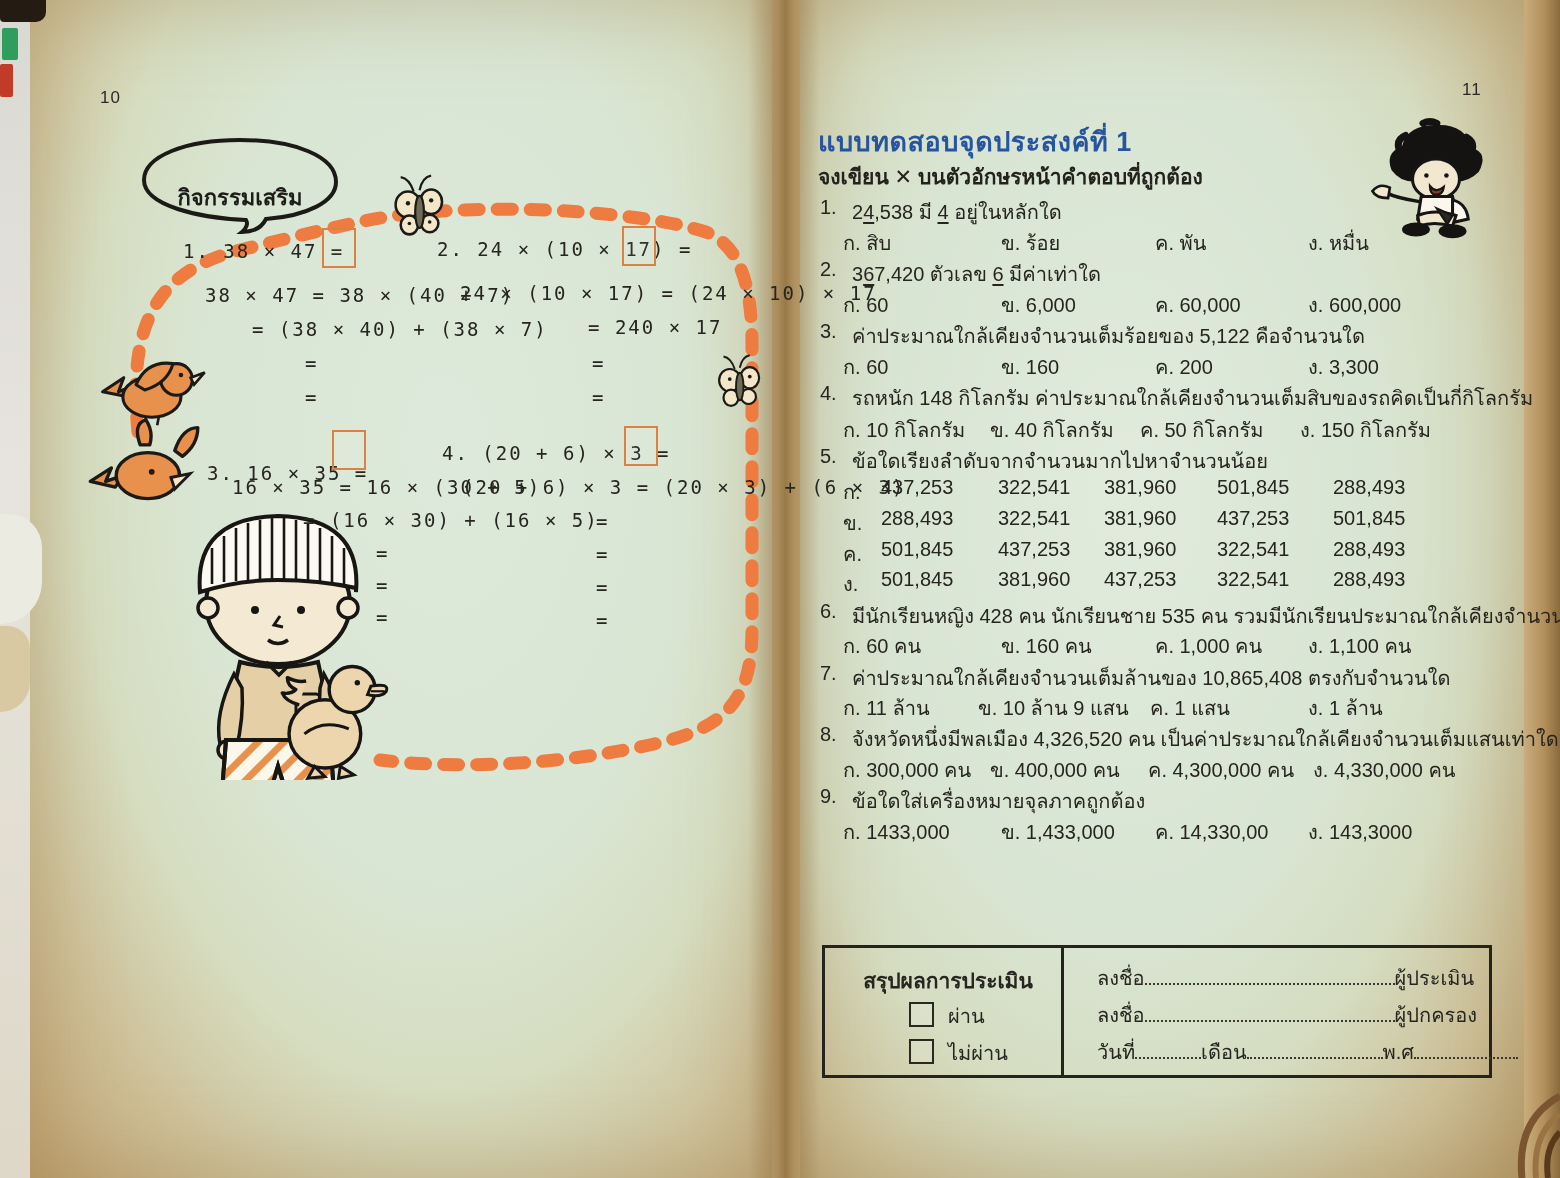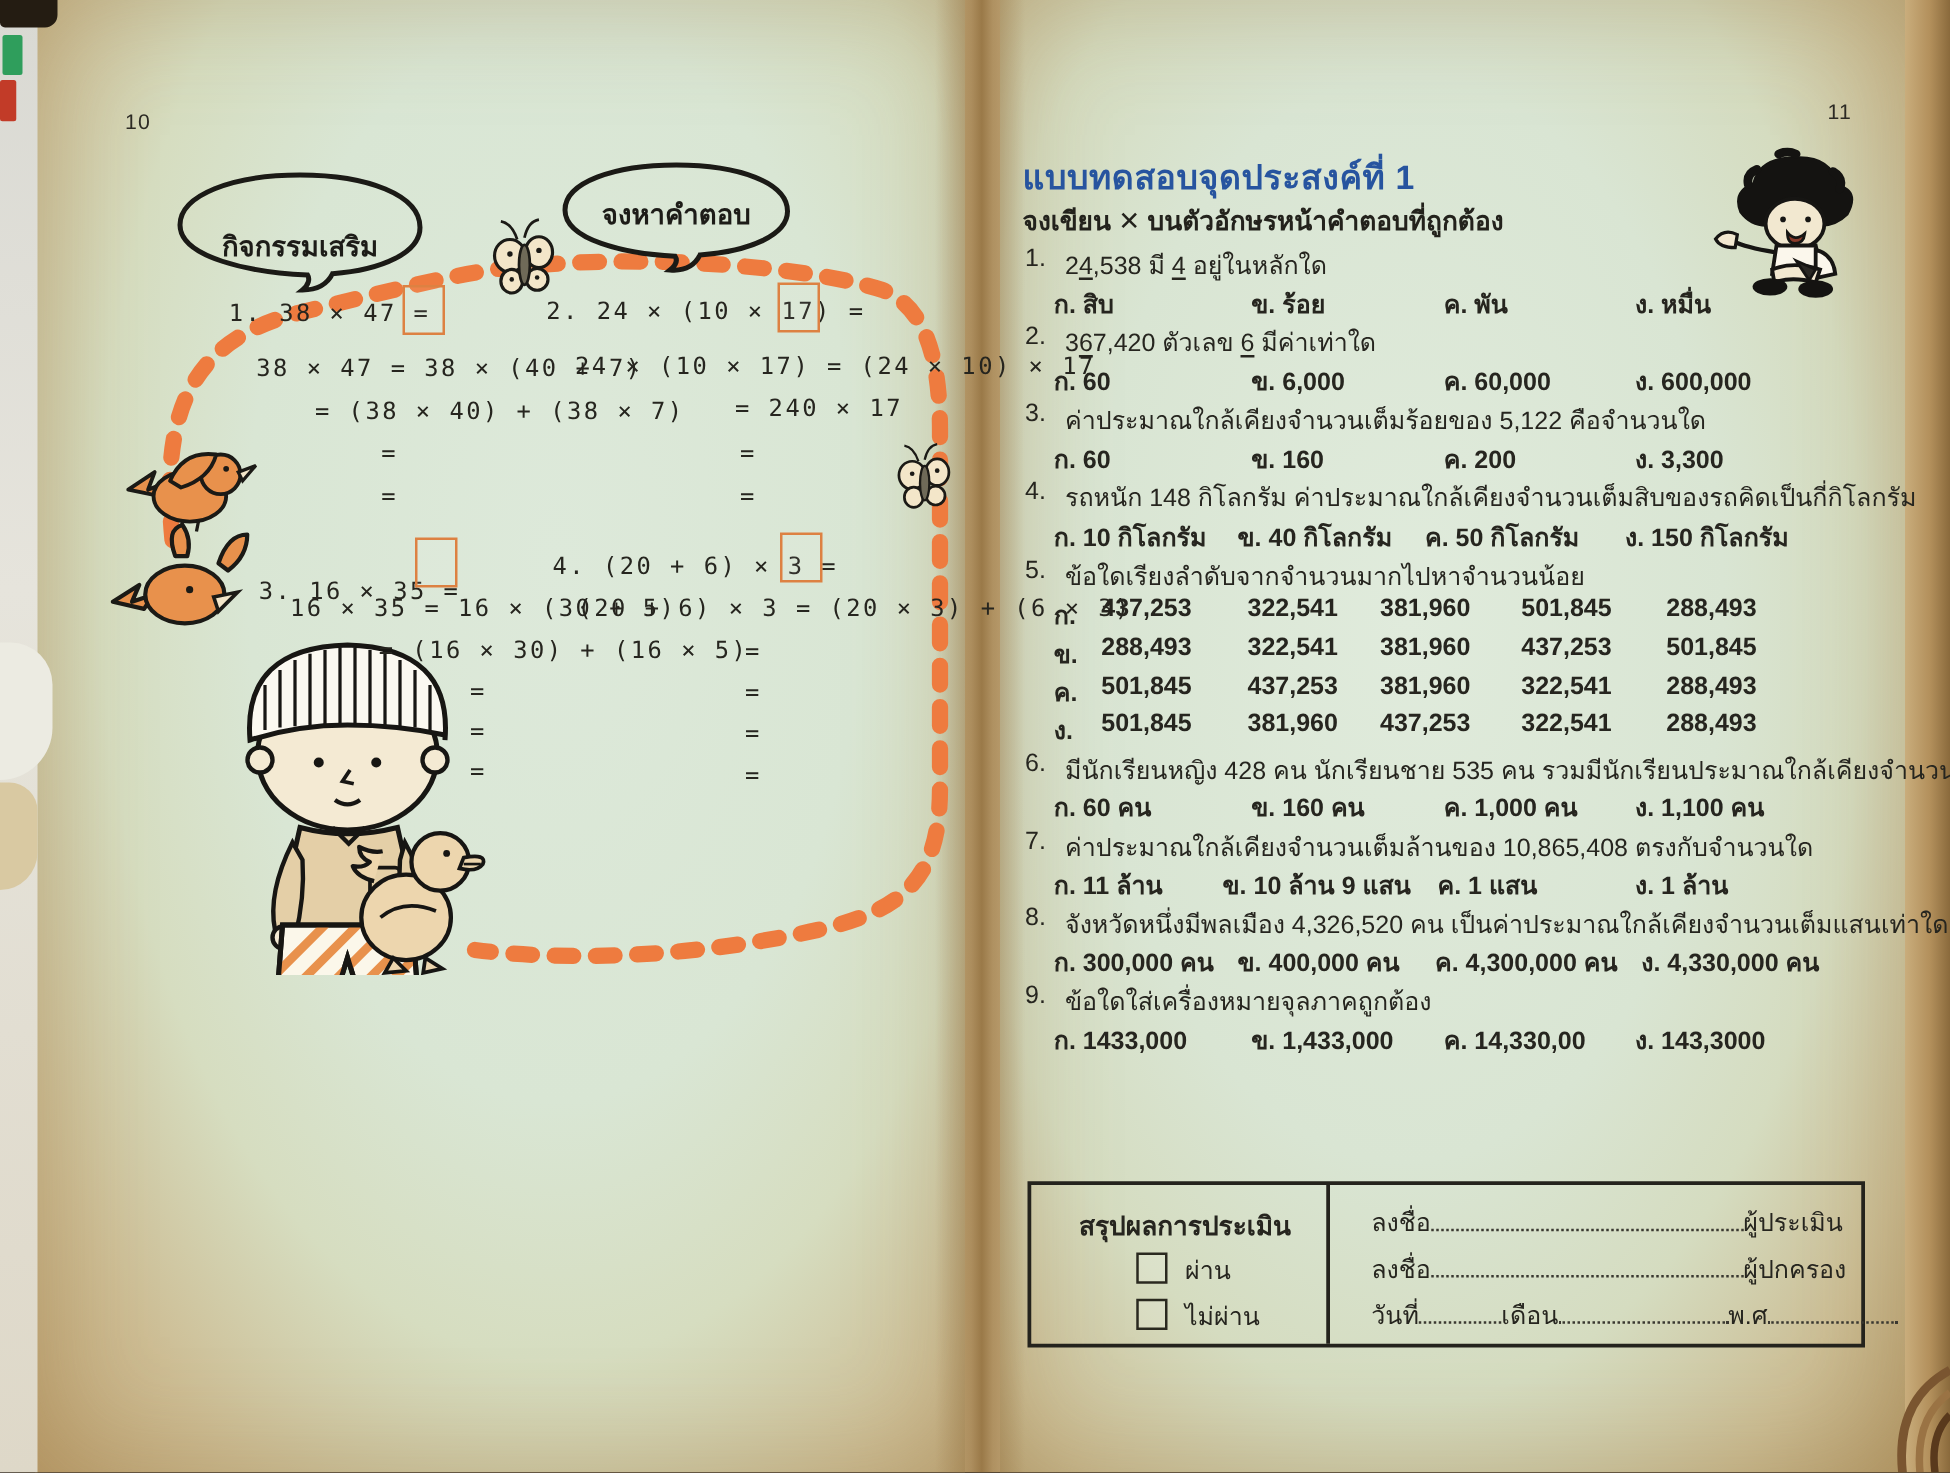--- a/index.html
+++ b/index.html
@@ -36,21 +36,21 @@
   .mline{position:absolute;font-family:"DejaVu Sans Mono","Liberation Mono",monospace;
          font-size:19px;letter-spacing:2px;white-space:nowrap;color:#26251f;}
   .ansbox{position:absolute;width:30px;height:36px;border:2px solid #dd8142;background:rgba(255,255,255,.06);}
   
   #quiz-title{position:absolute;left:818px;top:120px;font-size:27px;font-weight:bold;color:#27549f;letter-spacing:.5px;}
   #quiz-instruction{position:absolute;left:818px;top:160px;font-size:21px;font-weight:bold;color:#23221c;}
   .qline{position:absolute;left:818px;width:700px;height:28px;font-size:20px;white-space:nowrap;}
   .qline .qnum{position:absolute;left:2px;}
   .qline .qtext{position:absolute;left:34px;}
   .u{text-decoration:underline;text-underline-offset:3px;}
-  .optrow{position:absolute;left:818px;width:706px;height:28px;font-size:20px;font-weight:bold;}
+  .optrow{position:absolute;left:818px;width:706px;height:28px;font-size:20px;}
   .optrow span{position:absolute;white-space:nowrap;}
   .o1{left:25px}.o2{left:183px}.o3{left:337px}.o4{left:490px}
   .lab{left:25px}.v0{left:63px}.v1{left:180px}.v2{left:286px}.v3{left:399px}.v4{left:515px}
   
   #eval-box{position:absolute;left:822px;top:945px;width:664px;height:127px;border:3px solid #24231d;}
   #eval-divider{position:absolute;left:236px;top:0;width:3px;height:100%;background:#24231d;}
   #eval-title{position:absolute;left:28px;top:16px;width:190px;text-align:center;font-size:21px;font-weight:bold;}
   .chkrow{position:absolute;left:84px;font-size:20px;}
   .chk{display:inline-block;width:21px;height:21px;border:2px solid #2a291f;vertical-align:-4px;margin-right:14px;background:rgba(255,255,255,.15);}
   .signrow{position:absolute;left:272px;font-size:20px;white-space:nowrap;}
@@ -82,26 +82,20 @@
     <path d="M 138 432 C 128 330 152 272 240 250 C 330 228 372 218 408 214 C 520 202 650 214 706 232 C 742 246 752 290 752 345 L 752 630 C 752 700 726 728 654 744 C 566 764 462 770 380 760" fill="none" stroke="#ee7b3f" stroke-width="13" stroke-dasharray="15 18" stroke-linecap="round"></path>
   </svg>
 
   <div class="bubble" style="left:138px;top:136px;width:204px;height:100px;">
     <svg width="204" height="100" viewBox="0 0 204 100">
       <path d="M102 4 C 156 4 198 20 198 46 C 198 66 168 80 128 83 C 124 91 116 96 104 96 C 109 92 110 87 108 84 C 62 82 6 70 6 44 C 6 20 48 4 102 4 Z" fill="none" stroke="#1b1a16" stroke-width="4"></path>
     </svg>
     <div class="btxt" style="top:44px;">กิจกรรมเสริม</div>
   </div>
 
-  <div class="bubble" style="left:446px;top:128px;width:190px;height:92px;">
-    <svg width="190" height="92" viewBox="0 0 190 92">
-      <path d="M95 4 C 145 4 184 18 184 41 C 184 60 154 73 114 76 C 110 84 102 89 90 88 C 95 84 96 80 94 77 C 54 75 6 64 6 40 C 6 18 45 4 95 4 Z" fill="none" stroke="#1b1a16" stroke-width="4"></path>
-    </svg>
-    <div class="btxt" style="top:26px;">จงหาคำตอบ</div>
-  </div>
 
   <svg class="ill" style="left:392px;top:172px;" width="58" height="74" viewBox="0 0 80 100">
     <path d="M30 26 Q24 8 12 6" fill="none" stroke="#1b1a16" stroke-width="3"></path>
     <path d="M38 24 Q42 6 54 4" fill="none" stroke="#1b1a16" stroke-width="3"></path>
     <ellipse cx="22" cy="44" rx="17" ry="18" fill="#f3e6c9" stroke="#1b1a16" stroke-width="3.5"></ellipse>
     <ellipse cx="54" cy="40" rx="15" ry="17" fill="#f3e6c9" stroke="#1b1a16" stroke-width="3.5"></ellipse>
     <ellipse cx="24" cy="72" rx="12" ry="13" fill="#f3e6c9" stroke="#1b1a16" stroke-width="3.5"></ellipse>
     <ellipse cx="52" cy="70" rx="12" ry="12" fill="#f3e6c9" stroke="#1b1a16" stroke-width="3.5"></ellipse>
     <ellipse cx="38" cy="54" rx="6" ry="22" fill="#6f6a58" stroke="#1b1a16" stroke-width="3"></ellipse>
     <circle cx="22" cy="42" r="3" fill="#1b1a16"></circle>

